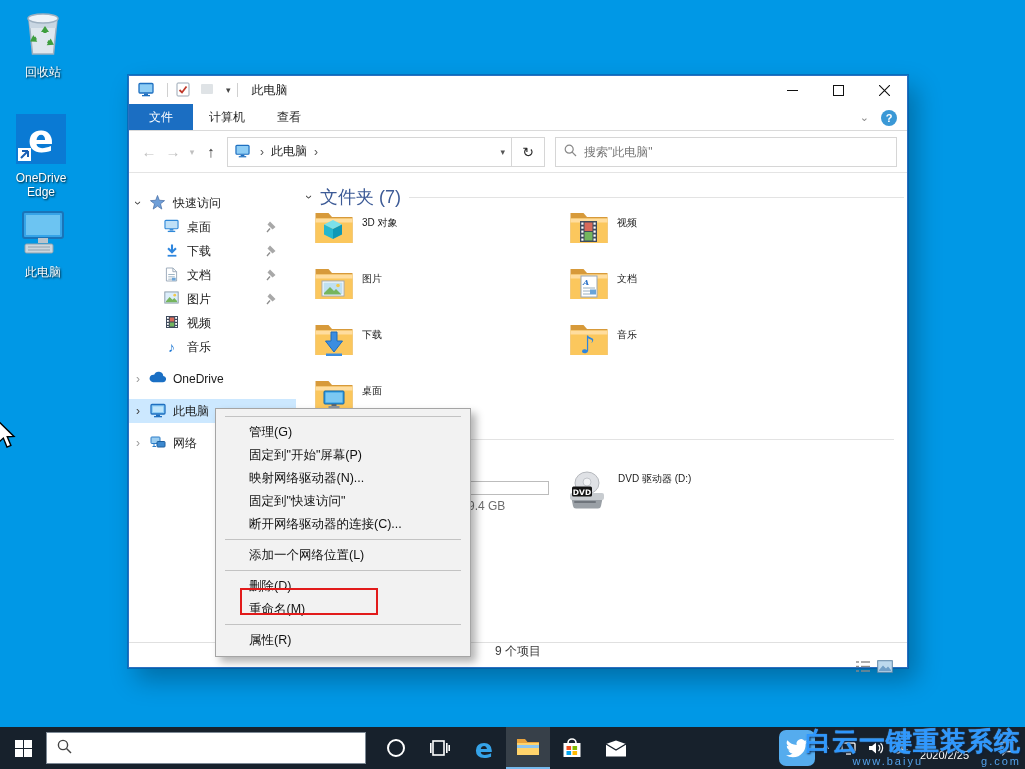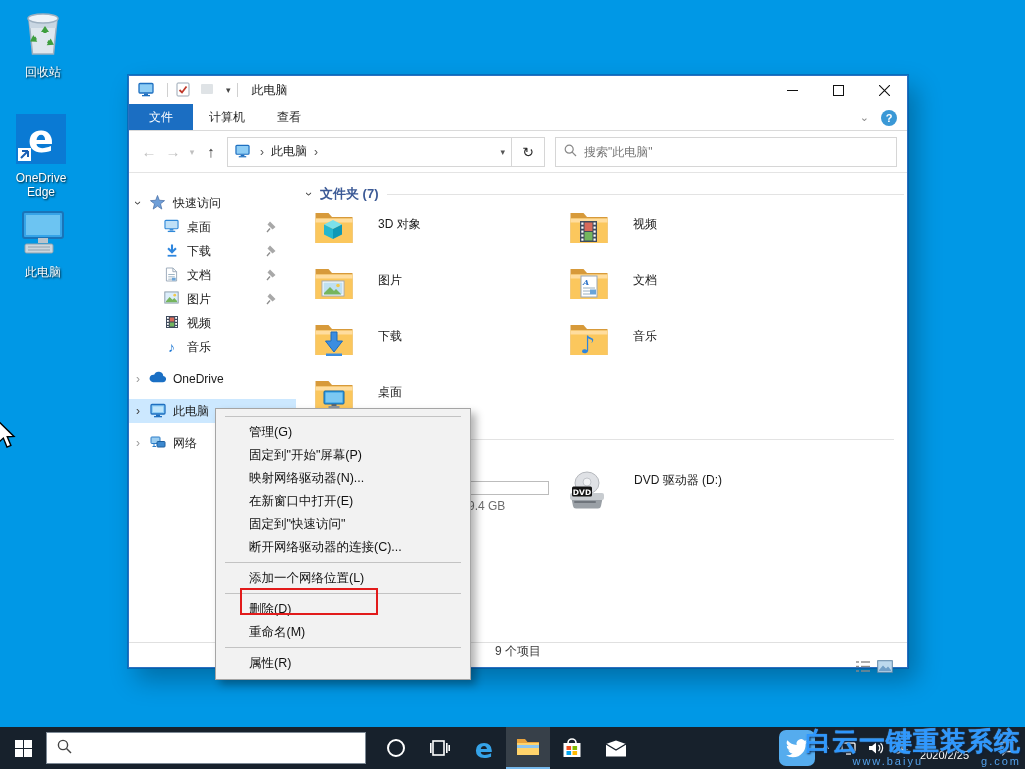--- a/index.html
+++ b/index.html
@@ -41,26 +41,26 @@
   .sidebar { width:167px; position:relative; font-size:12px; color:#1a1a1a; flex-shrink:0; }
   .side-item { position:absolute; left:0; width:167px; height:24px; display:flex; align-items:center; }
   .side-item.selected { background:#cce8ff; }
   .chev { width:10px; font-size:12px; color:#9a9a9a; display:inline-block; text-align:center; }
   .chev.open { color:#404040; transform:rotate(90deg); }
   .s-ico { width:17px; height:16px; display:inline-flex; justify-content:center; margin-right:7px; flex-shrink:0; }
   .pin { position:absolute; right:20px; top:6px; }
 
   .mainpane { flex:1; position:relative; font-size:12px; color:#1a1a1a; }
   .group-hdr { position:absolute; left:8px; top:12px; display:flex; align-items:center; width:600px; }
-  .group-hdr .gtext { color:#3c5a96; font-size:13px; margin:0 8px 0 6px; white-space:nowrap;font-weight:bold; }
+  .group-hdr .gtext { color:#3c5a96; font-size:18px; margin:0 8px 0 6px; white-space:nowrap; }
   .group-hdr .gline { flex:1; height:1px; background:#e3e3e3; }
   .gline2 { position:absolute; left:15px; top:266px; width:583px; height:1px; background:#e3e3e3; }
 
   .tile { position:absolute; display:flex; }
-  .tile .tlabel { font-size:12px; margin-left:24px; margin-top:7px; white-space:nowrap; }
+  .tile .tlabel { font-size:10px; margin-left:8px; margin-top:7px; white-space:nowrap; }
   .fsvg { width:40px; height:36px; }
 
   .drivebar { position:absolute; left:160px; top:308px; width:93px; height:14px; border:1px solid #bcbcbc; background:#fff; }
   .drivebar .fill { height:100%; width:12%; background:#4cb4e8; }
   .drivesize { position:absolute; left:172px; top:326px; color:#6d6d6d; }
 
   .statusbar { height:26px; border-top:1px solid #e0e0e0; display:flex; align-items:center; padding:0 14px; font-size:12px; color:#3c3c3c;flex-direction:column; }
   .view-icons { margin-left:auto; display:flex; gap:6px; align-items:center; }
 
   
@@ -534,21 +534,20 @@
       </span>
     </div>
   </div>
 </div>
 
 <div class="ctxmenu">
   <div class="msep"></div>
   <div class="mi">管理(G)</div>
   <div class="mi">固定到"开始"屏幕(P)</div>
   <div class="mi">映射网络驱动器(N)...</div>
-  <div class="mi">在新窗口中打开(E)</div>
   <div class="mi">固定到"快速访问"</div>
   <div class="mi">断开网络驱动器的连接(C)...</div>
   <div class="msep"></div>
   <div class="mi">添加一个网络位置(L)</div>
   <div class="msep"></div>
   <div class="mi">删除(D)</div>
   <div class="mi">重命名(M)</div>
   <div class="msep"></div>
   <div class="mi">属性(R)</div>
   <div class="red-annot"></div>

